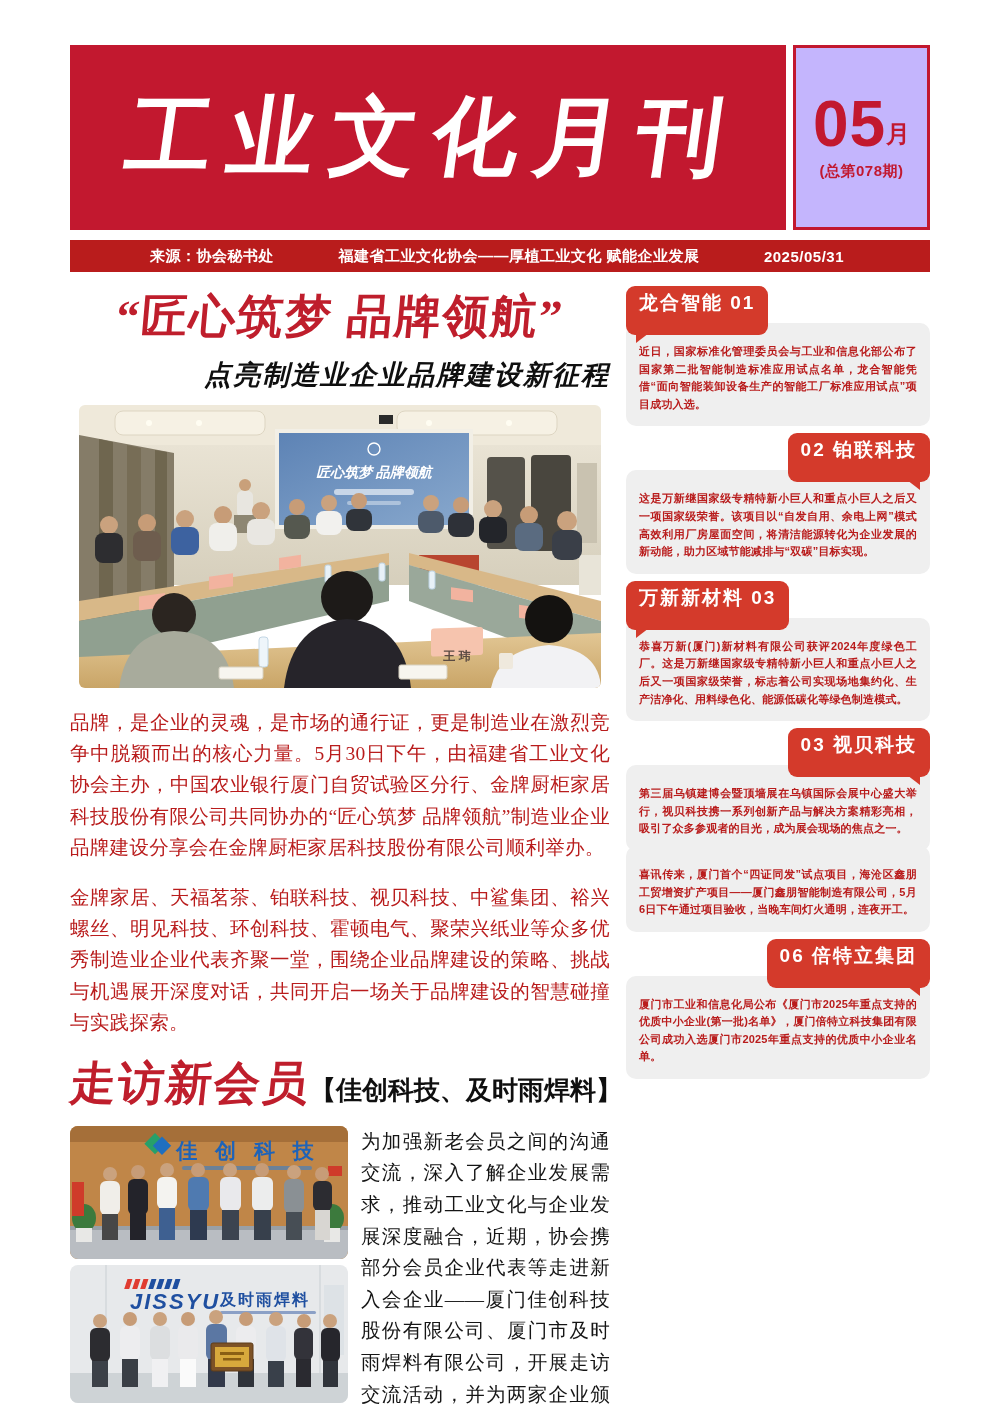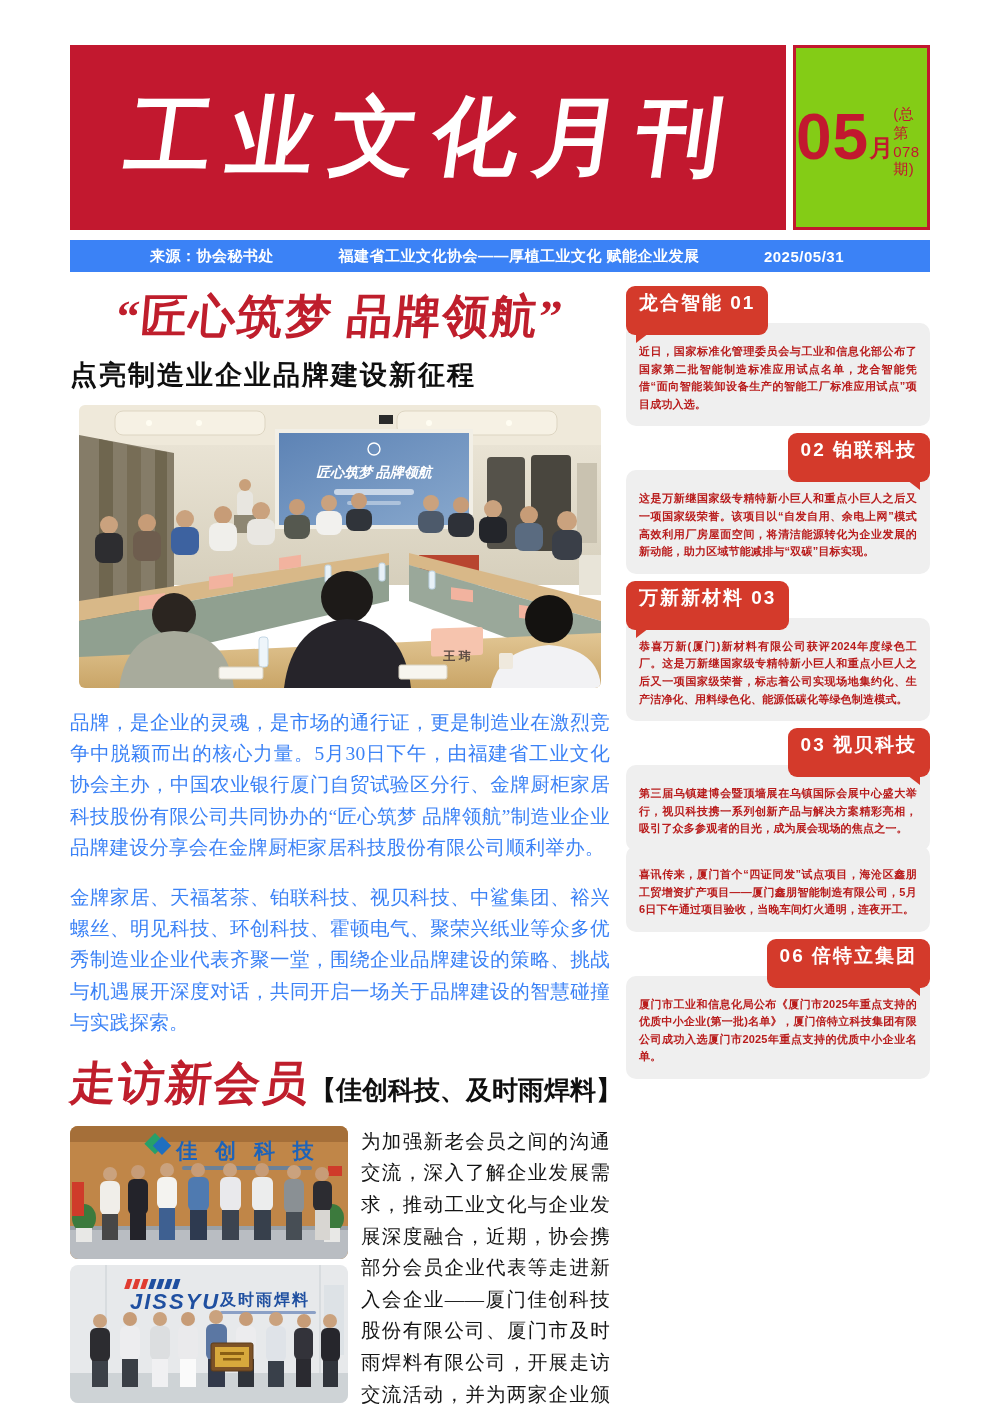--- a/index.html
+++ b/index.html
@@ -15,55 +15,55 @@
   .masthead { display:flex; gap:7px; margin-top:45px; height:185px; }
   .band {
     flex:1; background:#c2182f; display:flex; align-items:center; justify-content:center;
   }
   .band-title {
     color:#fff; font-size:86px; font-weight:900; letter-spacing:16px;
     font-family:"Liberation Serif","DejaVu Serif",serif;
     transform:skewX(-8deg); white-space:nowrap; padding-left:10px;
   }
   .issue-box {
-    width:137px; border:3px solid #c2182f; background:#84cc16;
-    display:flex; flex-direction:row; align-items:center; justify-content:center;
+    width:137px; border:3px solid #c2182f; background:#c4b5fd;
+    display:flex; flex-direction:column; align-items:center; justify-content:center;
   }
   .issue-num-row { display:flex; align-items:flex-end; color:#c2182f; }
   .issue-num { font-size:64px; font-weight:900; line-height:0.95; letter-spacing:1px; }
   .issue-suffix { font-size:24px; font-weight:800; padding-bottom:4px; }
-  .issue-no { color:#c2182f; font-size:15px; font-weight:400; margin-top:8px; letter-spacing:0.5px; }
+  .issue-no { color:#c2182f; font-size:15px; font-weight:700; margin-top:8px; letter-spacing:0.5px; }
 
   
   .metabar {
-    margin-top:10px; height:32px; background:#3b82f6; color:#fff;
+    margin-top:10px; height:32px; background:#b91c1c; color:#fff;
     display:flex; align-items:center; justify-content:space-between;
     font-size:15px; font-weight:700; padding:0 86px 0 80px; letter-spacing:0.5px;
   }
 
   
   .main { display:flex; gap:16px; margin-top:12px; }
   .left-col { width:540px; }
   .right-col { flex:1; padding-top:2px; }
 
   .headline {
     text-align:center; color:#bf1e2c; font-size:46px; font-weight:900;
     font-family:"Liberation Serif","DejaVu Serif",serif;
     transform:skewX(-5deg); letter-spacing:2px; margin-top:2px; white-space:nowrap;
   }
   .subhead {
-    text-align:left; color:#0f0f0f; font-size:27px; font-weight:900;
+    text-align:right; color:#0f0f0f; font-size:27px; font-weight:900;
     font-family:"Liberation Serif","DejaVu Serif",serif;
-    letter-spacing:2px; margin:9px 0 12px;
+    letter-spacing:2px; margin:9px 0 12px;font-style:italic;
   }
   .main-photo { width:522px; height:283px; display:block; margin:0 auto; border-radius:6px; }
 
   .para {
     font-family:"Liberation Serif","DejaVu Serif",serif;
-    font-size:19.5px; line-height:1.6; color:#3b82f6; text-align:justify;
+    font-size:19.5px; line-height:1.6; color:#b91c1c; text-align:justify;
     margin-top:19px; letter-spacing:0.3px;
   }
 
   .sec-head { display:flex; align-items:flex-end; margin-top:15px; }
   .sec-callig {
     color:#bf1e2c; font-size:46px; font-weight:900; letter-spacing:2px;
     font-family:"Liberation Serif","DejaVu Serif",serif; transform:skewX(-6deg);
     white-space:nowrap;
   }
   .sec-bracket {

